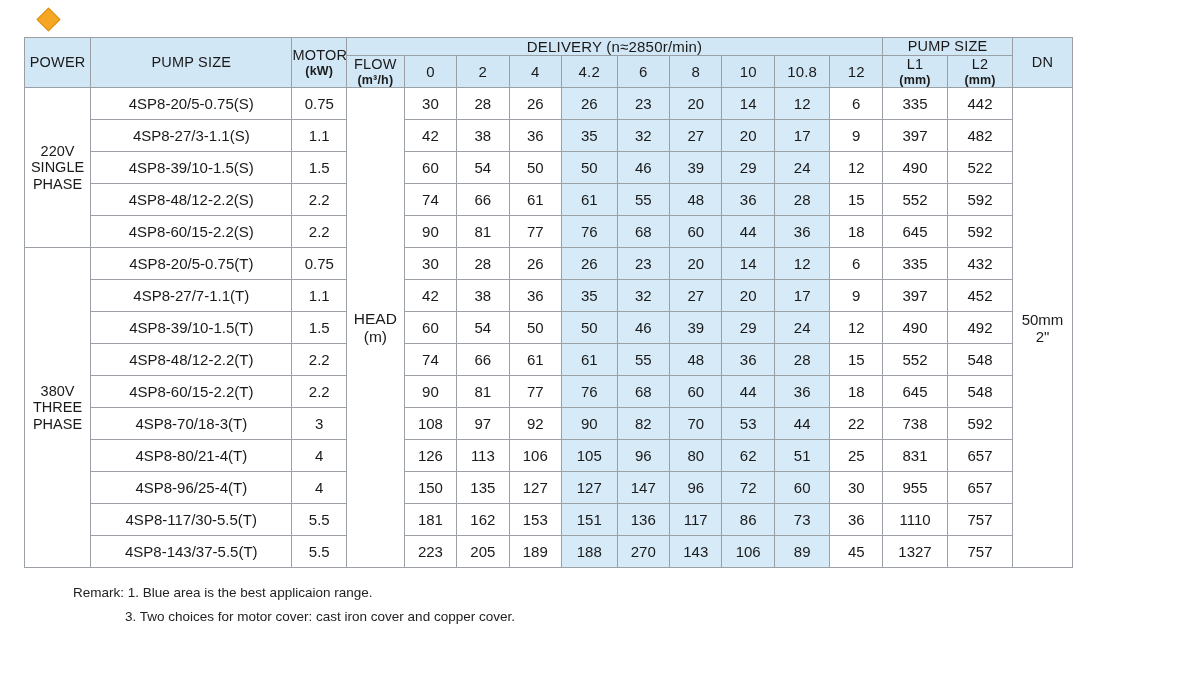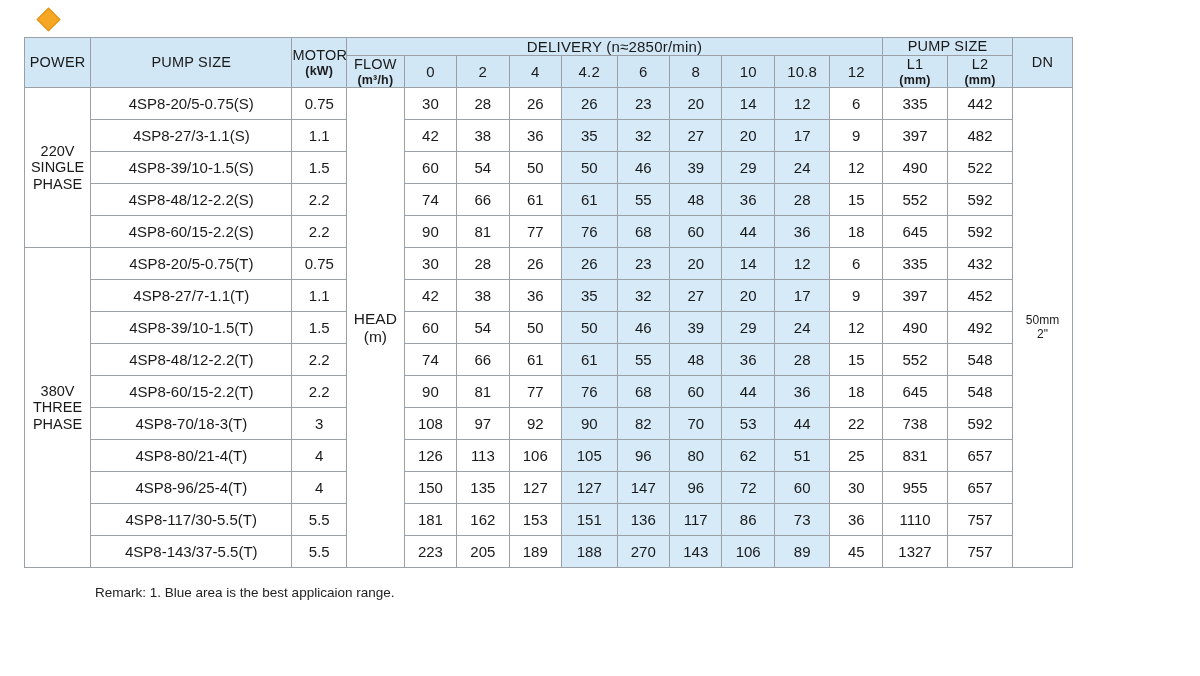--- a/index.html
+++ b/index.html
@@ -80,27 +80,27 @@
     padding-left: 18px;
     height: 31px;
   }
   td.kw { font-size: 15px; margin-top: 10px; }
   td.head-label {
     font-size: 15.5px;
     line-height: 1.7;
   }
   td.val { font-size: 15px; }
   td.hl { background: #d6eaf8; }
-  td.dn { font-size: 12px; line-height: 2.1; }
+  td.dn { font-size: 15px; line-height: 2.1; }
 
   tr.section-start > td { border-top: 1.5px solid #555a5e; }
 
   
   .remarks {
-    padding: 13px 0 0 95px;
+    padding: 13px 0 0 73px;
     font-size: 13.5px;
     color: #222;
     line-height: 1.72;
   }
   .remarks .r-line { white-space: nowrap; }
   .remarks .r-indent { padding-left: 52px; }
 </style>
 </head>
 <body>
 
@@ -412,13 +412,16 @@
         </tr>
       </tbody>
   </table>
 </div>
 
 <div class="remarks">
   <div class="r-line">
     <span>Remark:</span>
     <span>1. Blue area is the best applicaion range.</span>
   </div>
+  <div class="r-line r-indent">
+    <span>3. Two choices for motor cover: cast iron cover and copper cover.</span>
+  </div>
 </div>
 
 </body></html>

